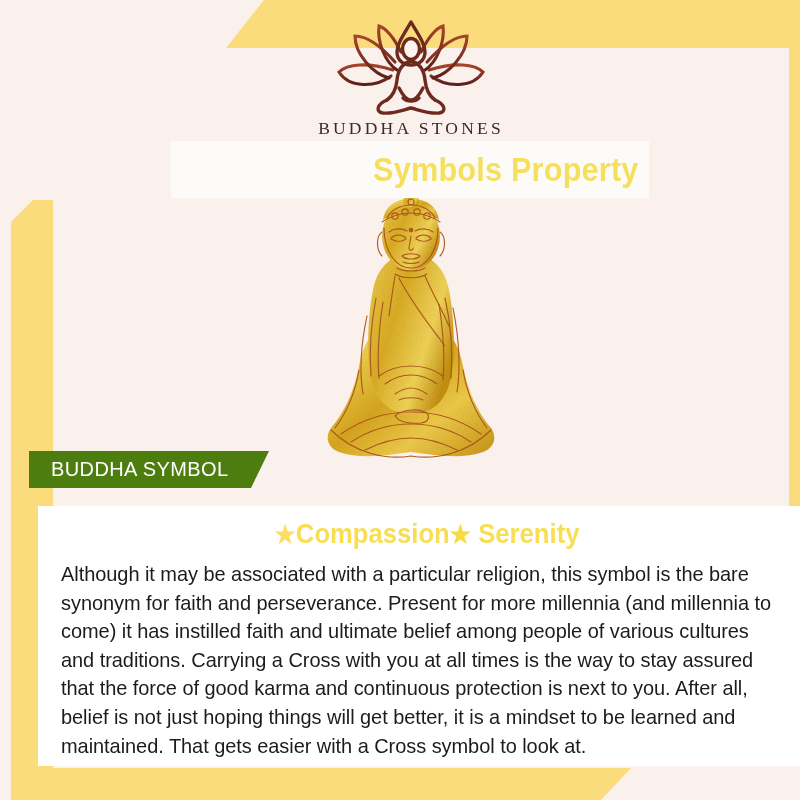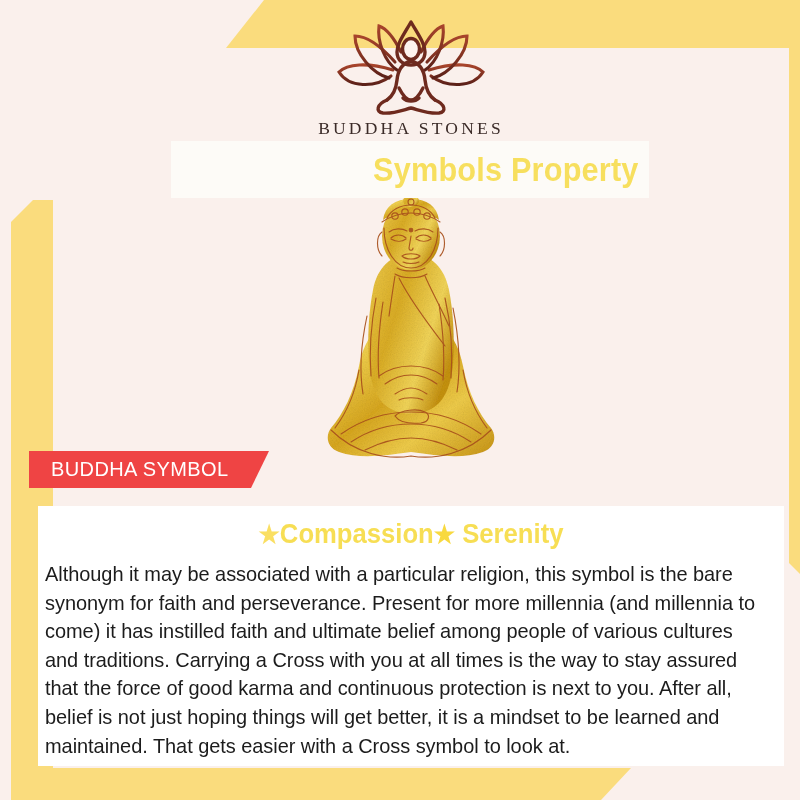--- a/index.html
+++ b/index.html
@@ -128,21 +128,21 @@
     margin: 0 auto;
   }
 
   
   .ribbon {
     position: absolute;
     left: 18px;
     top: 451px;
     width: 240px;
     height: 37px;
-    background: #ef4444;
+    background: #4d7c0f;
     clip-path: polygon(0 0, 100% 0, calc(100% - 18px) 100%, 0 100%);
     display: flex;
     align-items: center;
   }
   .ribbon-text {
     padding-left: 22px;
     font-family: "Liberation Sans", sans-serif;
     font-size: 20px;
     color: #ffffff;
     letter-spacing: 0.4px;
@@ -150,20 +150,21 @@
   }
 
   
   .panel {
     position: absolute;
     left: 27px;
     top: 506px;
     width: 746px;
     height: 260px;
     background: #ffffff;
+    padding-left: 16px;
   }
 
   .subtitle {
     text-align: center;
     margin: 13px 0 0 0;
     font-family: "Liberation Sans Narrow", "Liberation Sans", sans-serif;
     font-size: 27px;
     font-weight: bold;
     color: #f7de54;
     white-space: nowrap;

